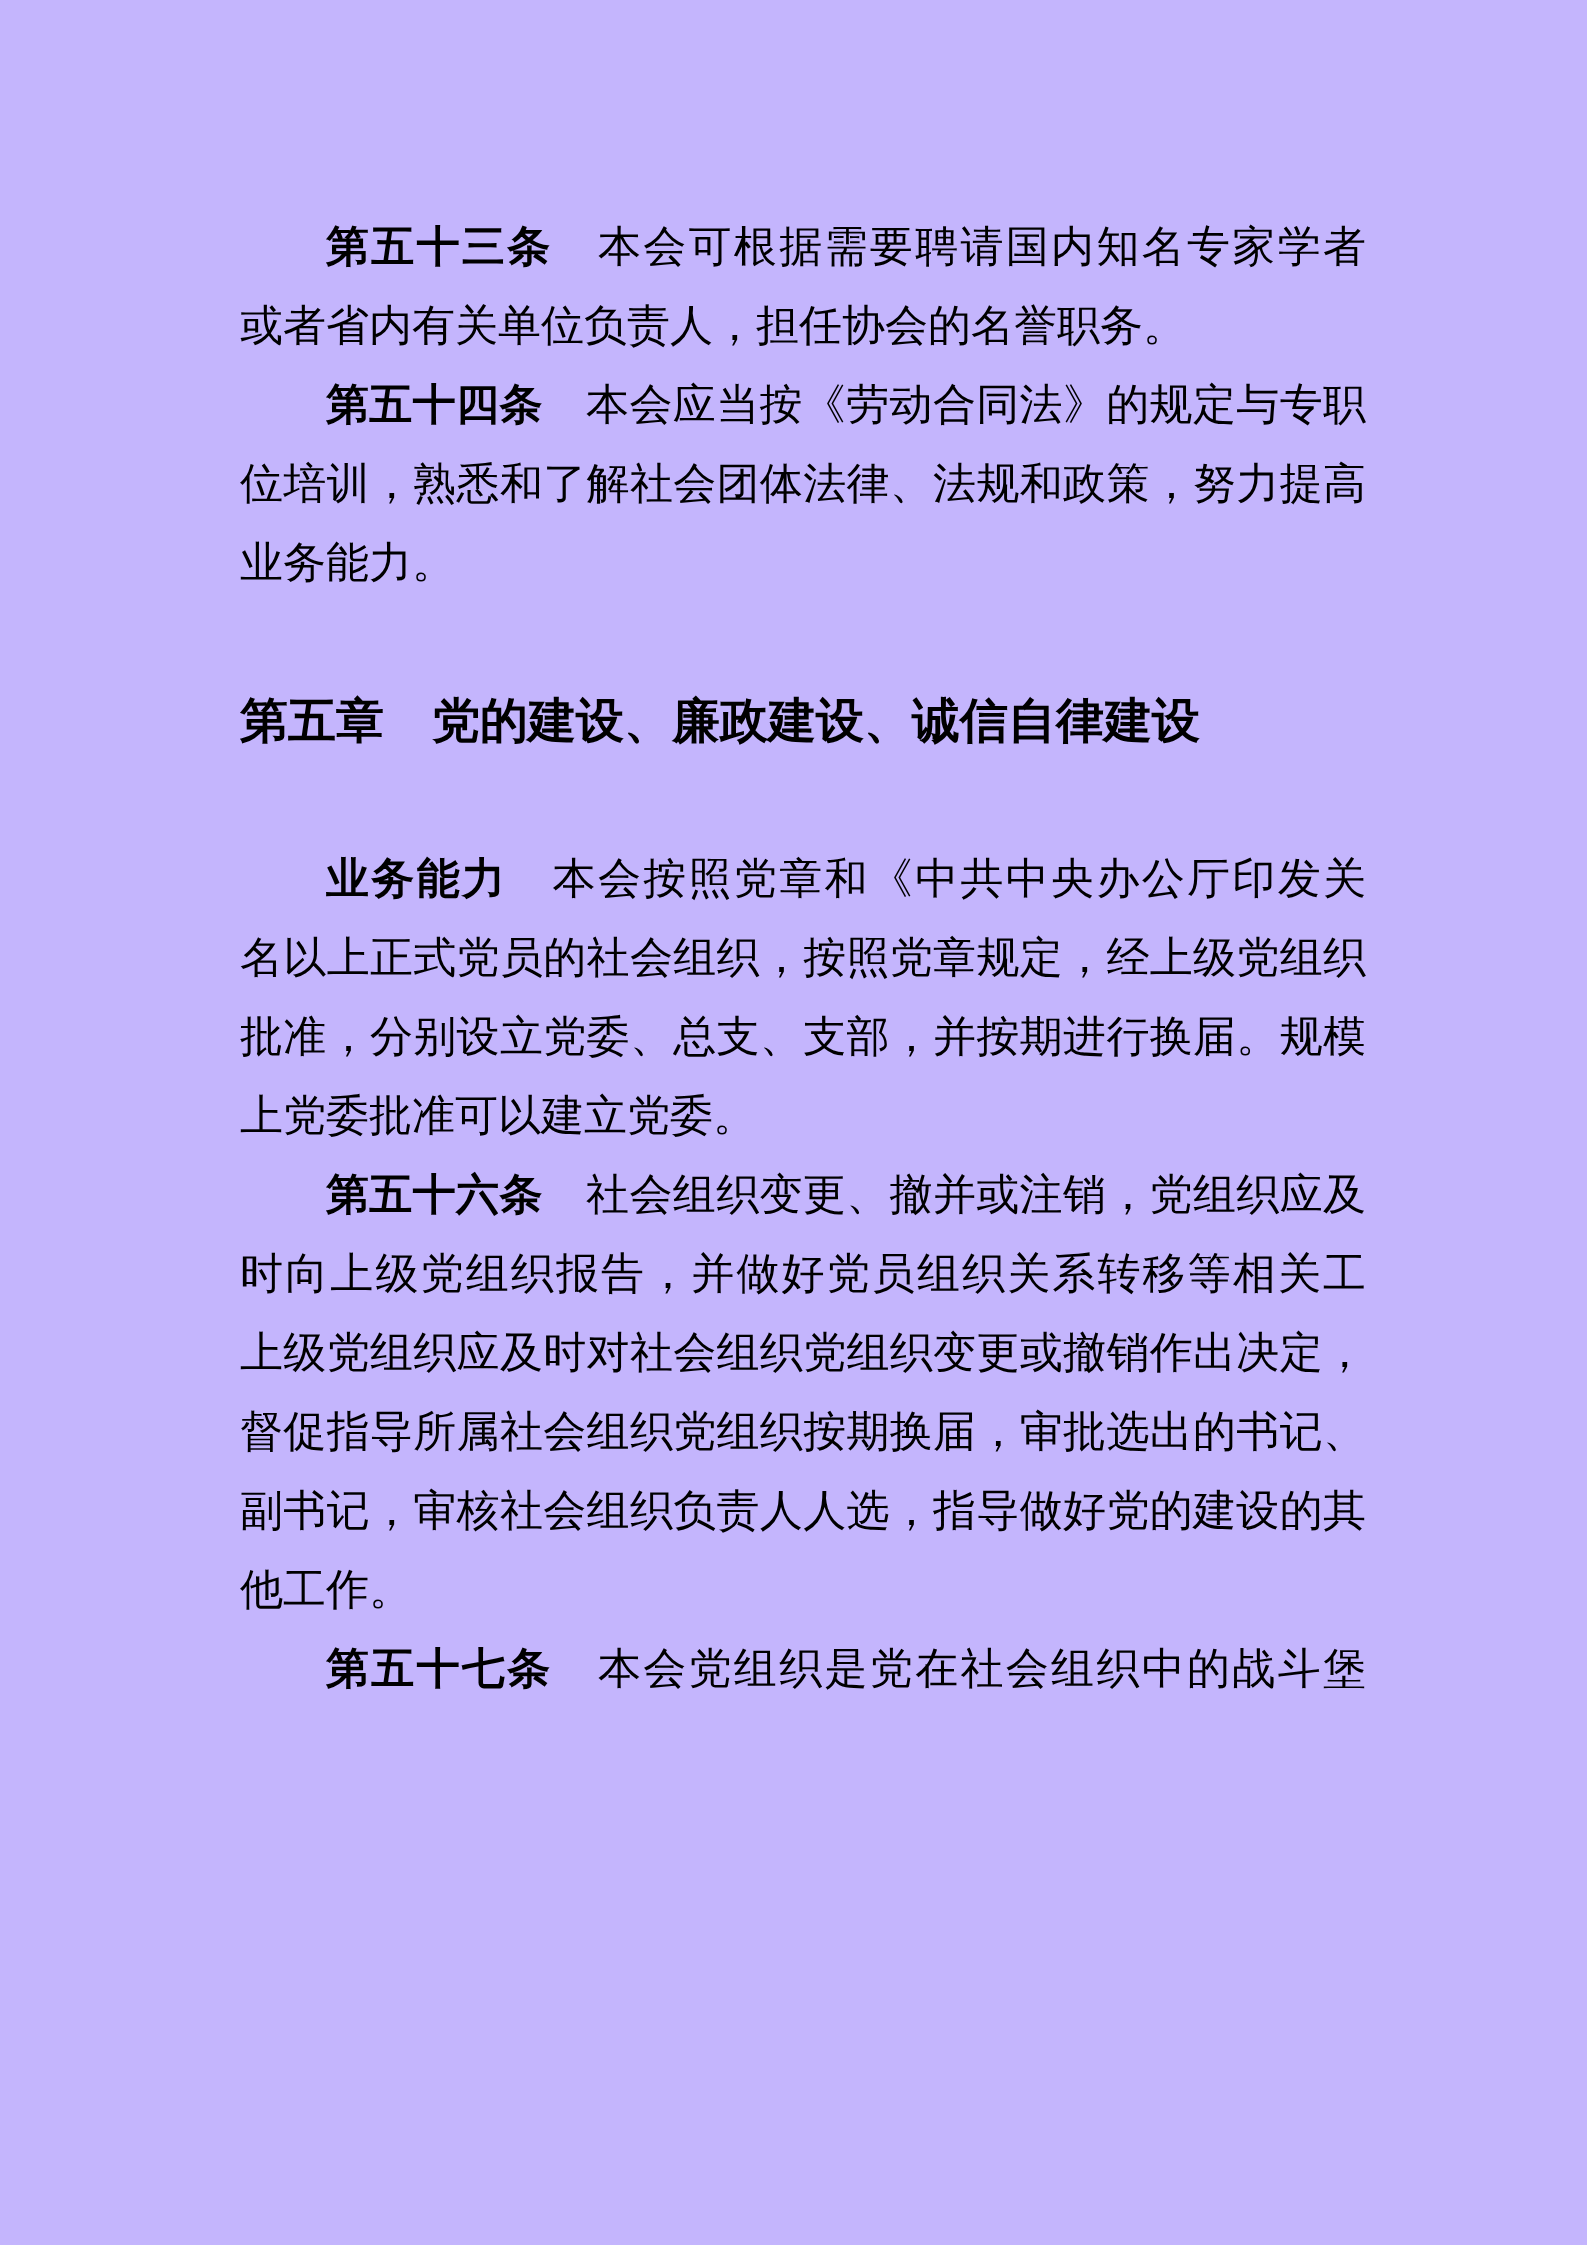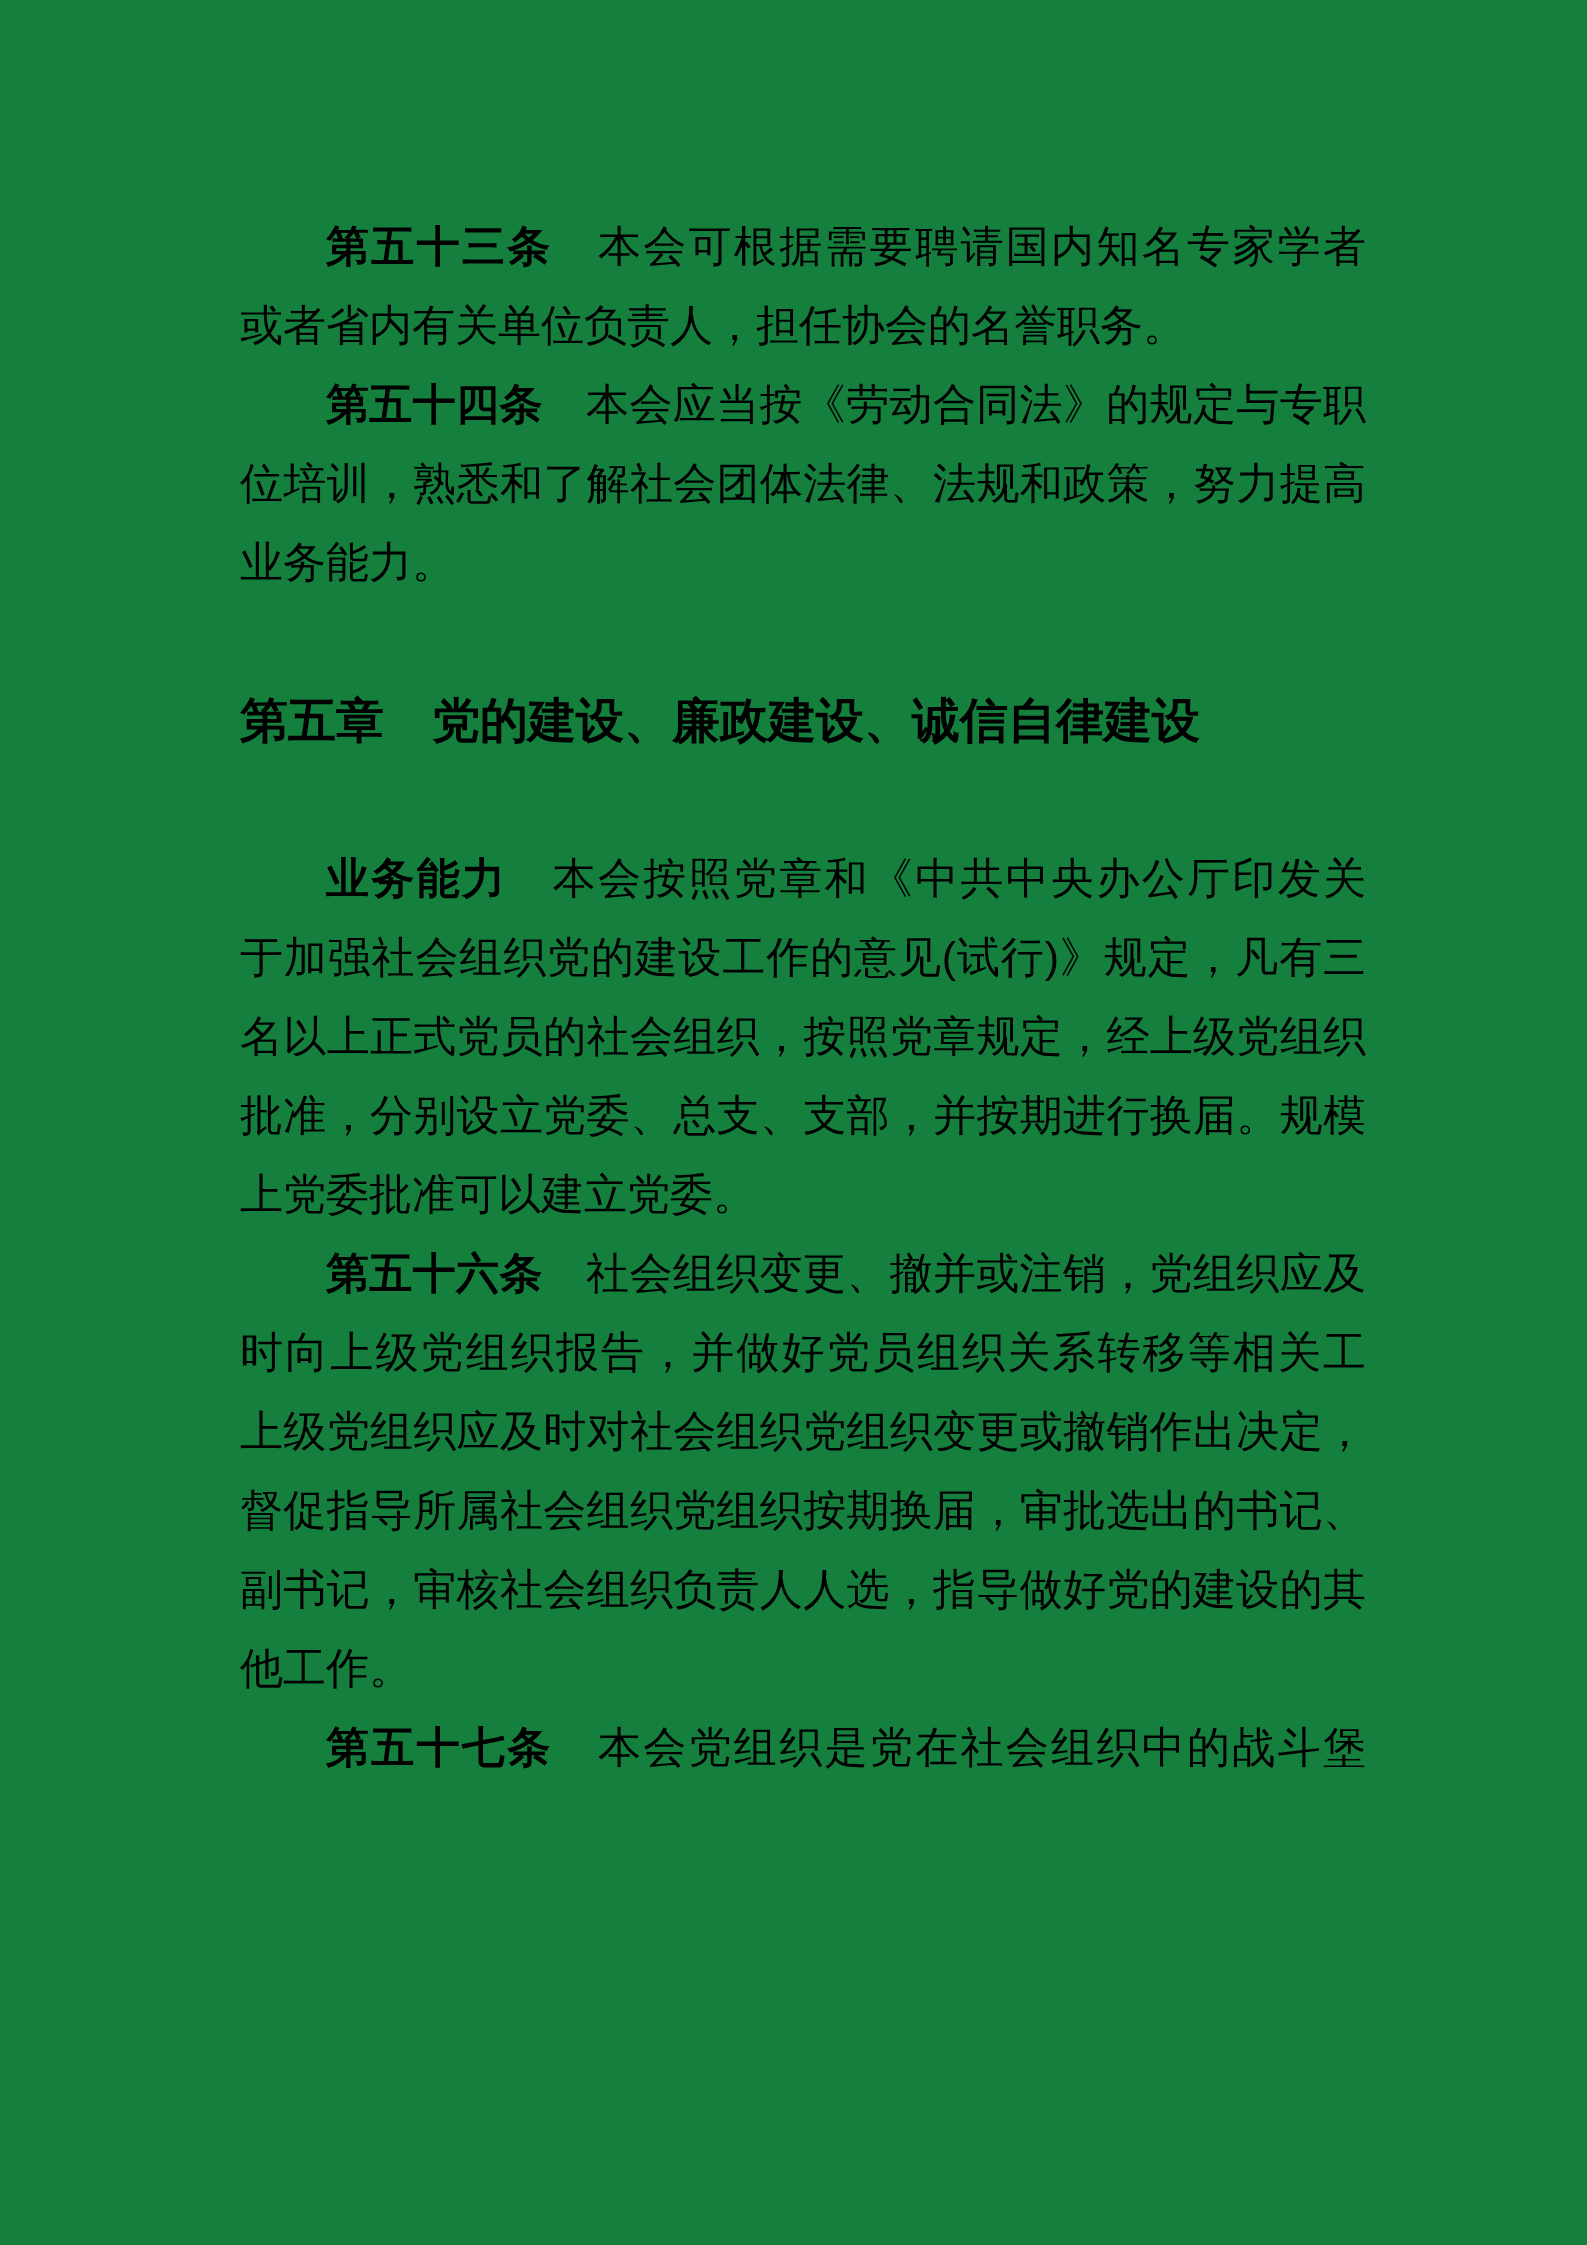--- a/index.html
+++ b/index.html
@@ -10,21 +10,21 @@
     background: #ffffff;
     font-family: "Liberation Sans", sans-serif;
     color: #000000;
   }
   .page {
     position: absolute;
     left: 0; top: 0;
     width: 1587px;
     height: 2245px;
     overflow: hidden;
-    background: #15803d;
+    background: #c4b5fd;
   }
   .text-block {
     position: absolute;
     left: 240px;
     top: 207px;
     width: 1126px;
   }
   .para { margin: 0; padding: 0; }
   .line {
     font-size: 43px;
@@ -60,21 +60,20 @@
       <div class="para">
         <div class="line full indent"><b>第五十四条</b><span>　本会应当按《劳动合同法》的规定与专职</span></div>
         <div class="line full"><span>位培训，熟悉和了解社会团体法律、法规和政策，努力提高</span></div>
         <div class="line"><span>业务能力。</span></div>
       </div>
       <div class="blank-line"></div>
       <div class="chapter-heading">第五章　党的建设、廉政建设、诚信自律建设</div>
       <div class="blank-line"></div>
       <div class="para">
         <div class="line full indent"><b>业务能力</b><span>　本会按照党章和《中共中央办公厅印发关</span></div>
-        <div class="line full"><span>于加强社会组织党的建设工作的意见(试行)》规定，凡有三</span></div>
         <div class="line full"><span>名以上正式党员的社会组织，按照党章规定，经上级党组织</span></div>
         <div class="line full"><span>批准，分别设立党委、总支、支部，并按期进行换届。规模</span></div>
         <div class="line"><span>上党委批准可以建立党委。</span></div>
       </div>
       <div class="para">
         <div class="line full indent"><b>第五十六条</b><span>　社会组织变更、撤并或注销，党组织应及</span></div>
         <div class="line full"><span>时向上级党组织报告，并做好党员组织关系转移等相关工作;</span></div>
         <div class="line full"><span>上级党组织应及时对社会组织党组织变更或撤销作出决定，</span></div>
         <div class="line full"><span>督促指导所属社会组织党组织按期换届，审批选出的书记、</span></div>
         <div class="line full"><span>副书记，审核社会组织负责人人选，指导做好党的建设的其</span></div>

